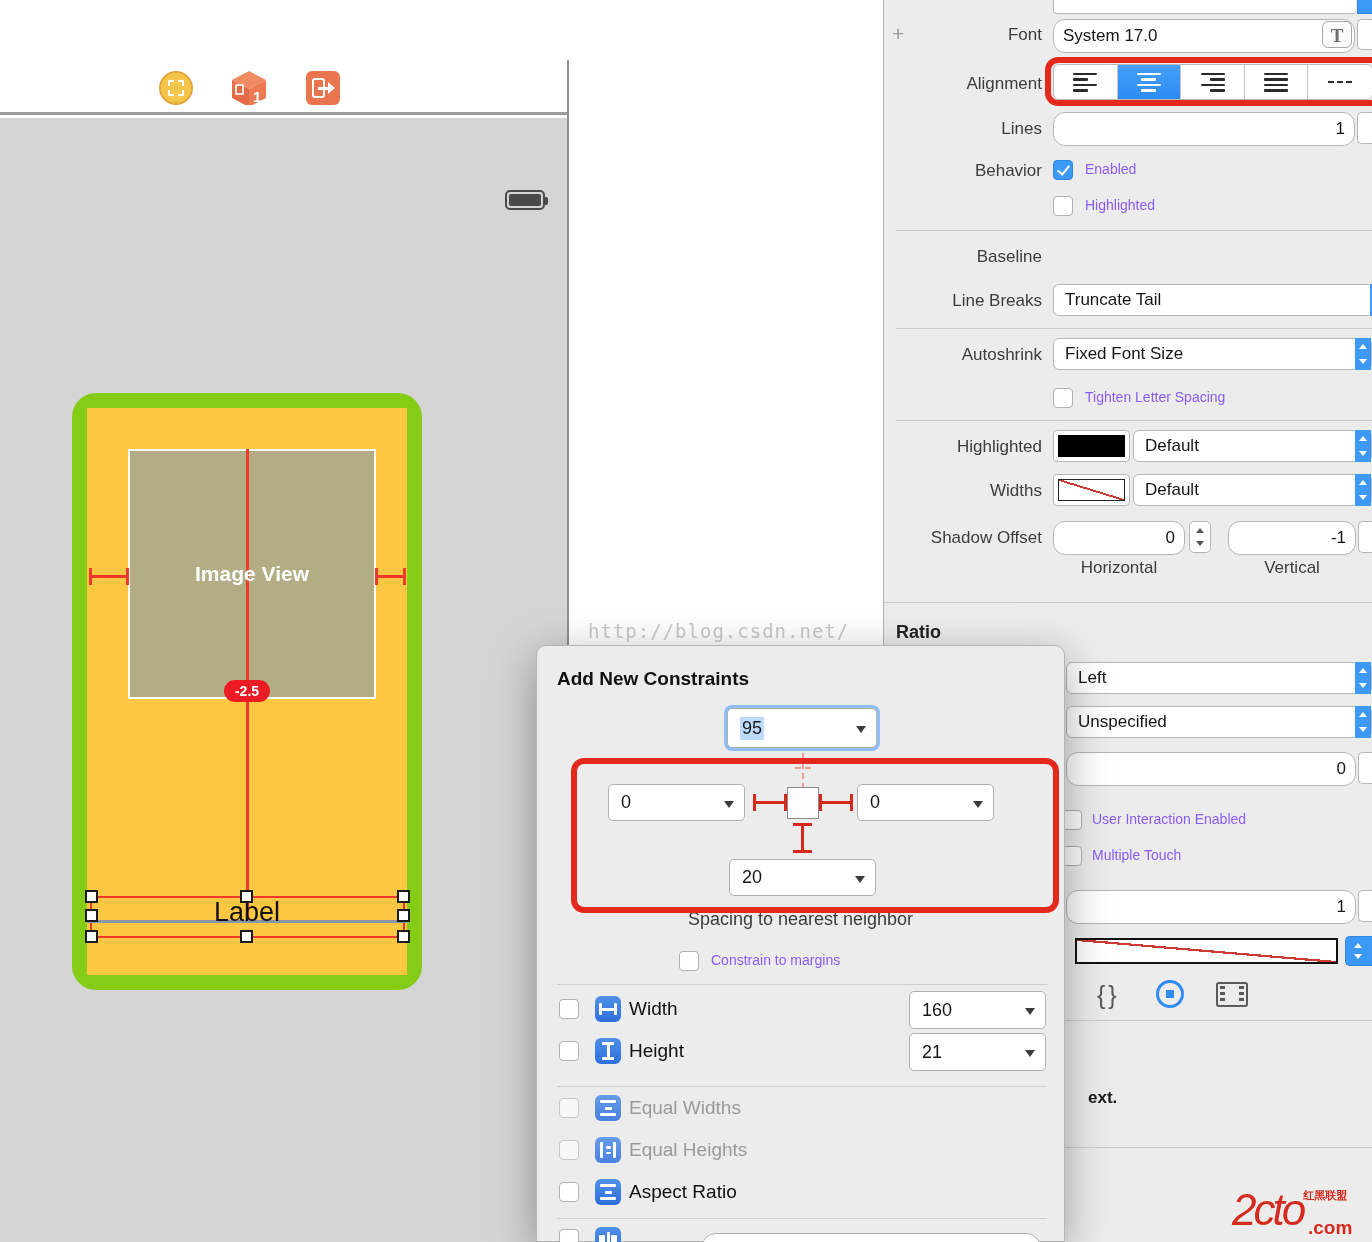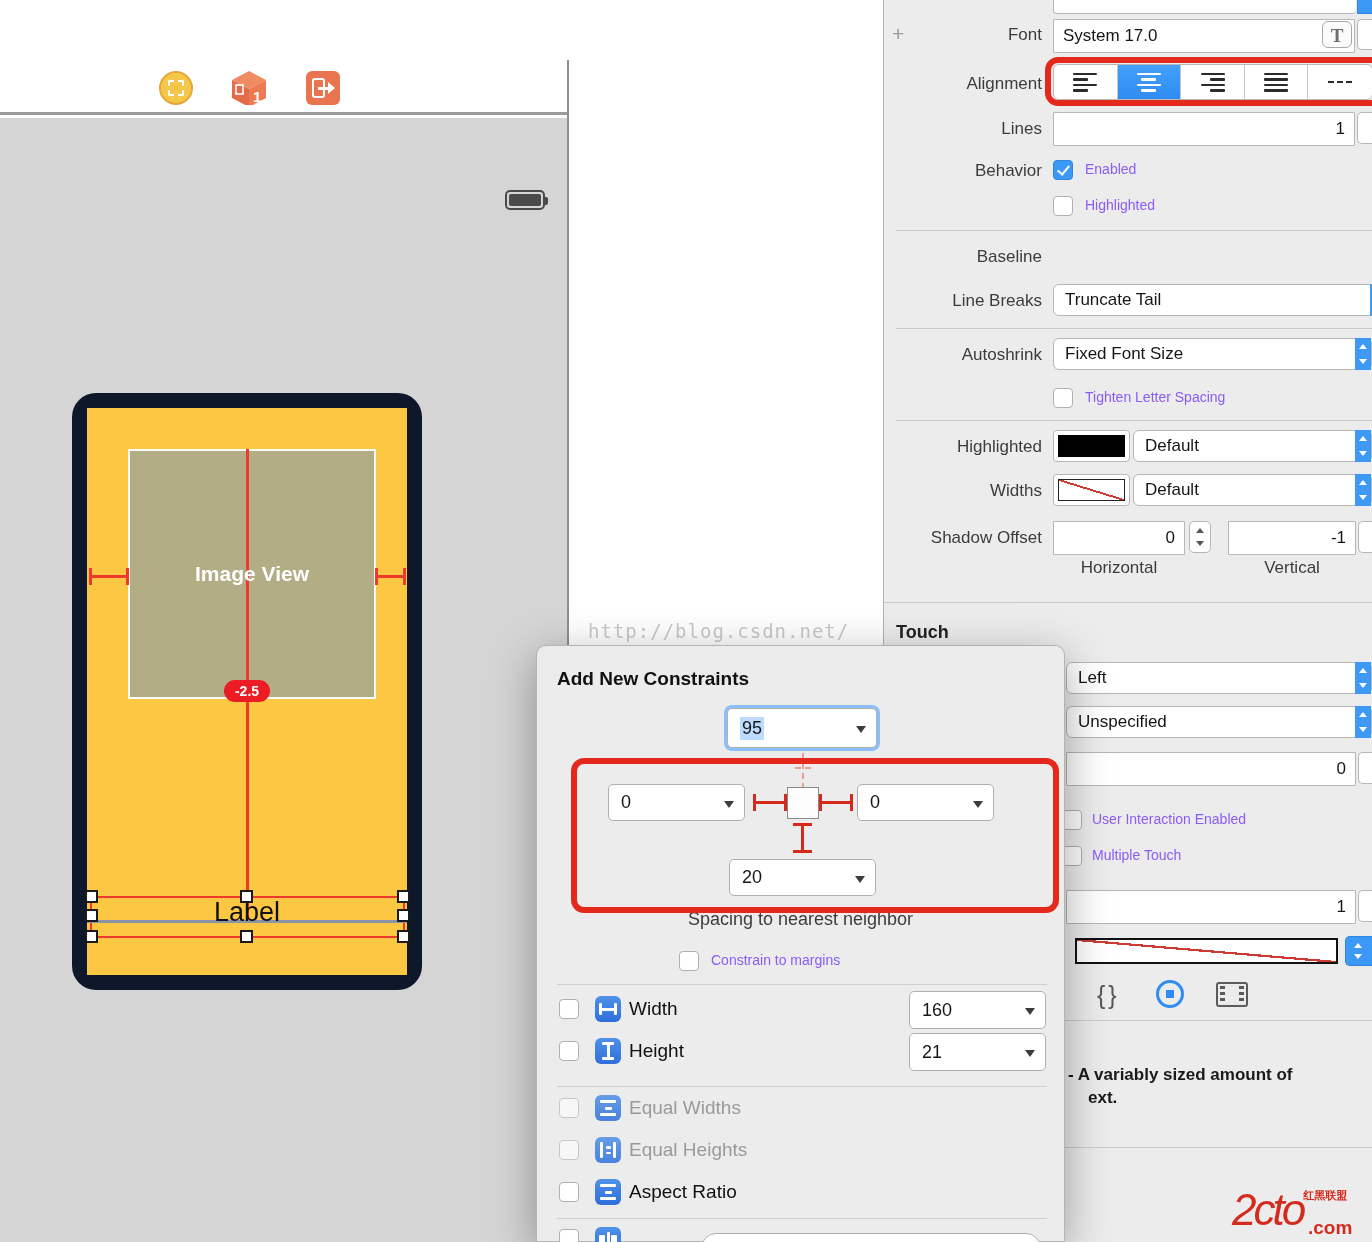--- a/index.html
+++ b/index.html
@@ -20,21 +20,21 @@
   #exit-icon{left:306px;border-radius:6px;background:#E87550;}
   #exit-icon .door{position:absolute;left:6px;top:7px;width:13px;height:20px;border:2.5px solid #fff;border-radius:3px;}
   #exit-icon .arrow-bar{position:absolute;left:12px;top:15.5px;width:12px;height:3px;background:#fff;}
   #exit-icon .arrow-tip{position:absolute;left:22px;top:11px;width:0;height:0;
       border-left:7px solid #fff;border-top:6px solid transparent;border-bottom:6px solid transparent;}
 
   #battery{left:505px;top:72px;width:40px;height:20px;border:2px solid #4a4a4a;border-radius:5px;}
   #battery .fill{position:absolute;left:2px;top:2px;right:2px;bottom:2px;background:#4a4a4a;border-radius:2px;}
   #battery .nub{position:absolute;right:-5px;top:5px;width:3px;height:8px;background:#4a4a4a;border-radius:0 2px 2px 0;}
 
-  #device-card{left:72px;top:275px;width:350px;height:597px;background:#0f172a;border-radius:24px;}
+  #device-card{left:72px;top:275px;width:350px;height:597px;background:#84cc16;border-radius:24px;}
   #orange-view{left:15px;top:15px;width:320px;height:567px;background:#FCC843;}
 
   #image-view{left:41px;top:41px;width:248px;height:250px;background:#B3AD85;
               border:2px solid rgba(255,255,255,.95);display:flex;align-items:center;justify-content:center;}
   #image-view .iv-label{font-weight:bold;font-size:21px;color:#fff;position:relative;z-index:3;}
 
   .redline{background:#ED3A2C;position:absolute;}
   #center-vline{left:159px;top:41px;width:2.5px;height:473px;z-index:2;}
   .ibeam-h{position:absolute;top:167px;height:2.5px;background:#ED3A2C;z-index:2;}
   .ibeam-cap-v{position:absolute;top:160px;width:2.5px;height:17px;background:#ED3A2C;z-index:2;}
@@ -49,21 +49,21 @@
   #canvas-label-text{position:absolute;left:0;top:489px;width:320px;text-align:center;
                      font-size:27px;color:#111;z-index:4;}
 
   #watermark{left:588px;top:620px;font-family:"DejaVu Sans Mono",monospace;font-size:19px;color:#c9c9c9;letter-spacing:1px;}
 
   
   #inspector-sep{left:883px;top:0;width:1px;height:1242px;background:#b2b2b2;}
   #inspector{left:884px;top:0;width:488px;height:1242px;background:#ececec;}
   .insp-label{position:absolute;width:158px;text-align:right;font-size:17px;color:#3c3c3c;}
   .val-text{font-size:17px;color:#161616;}
-  .field{position:absolute;background:#fff;border:1px solid #b6b6b6;border-radius:1px;
+  .field{position:absolute;background:#fff;border:1px solid #b6b6b6;border-radius:12px;
          display:flex;align-items:center;font-size:17px;color:#161616;padding:16px 9px;}
   .field.right{justify-content:flex-end;}
   .sliver{position:absolute;background:#fff;border:1px solid #b6b6b6;border-right:none;border-radius:5px 0 0 5px;}
   .sliver.blue{background:#3D99F6;border-color:#2f85e0;}
   .divider{position:absolute;height:1px;background:#cbcbcb;}
 
   .pp{position:absolute;background:#fff;border:1px solid #b6b6b6;border-radius:6px;
       display:flex;align-items:center;padding-left:11px;font-size:17px;color:#161616;}
   .pp .cap{position:absolute;right:0;top:-1px;bottom:-1px;width:16px;background:#3D99F6;}
   .chev{position:absolute;left:4px;width:0;height:0;border-left:4px solid transparent;border-right:4px solid transparent;}
@@ -330,21 +330,21 @@
     </div>
     <div class="field right" style="left:344px;top:521px;width:128px;height:32px;">
       <span class="val-text">-1</span>
     </div>
     <div class="sliver" style="left:474px;top:521px;width:14px;height:32px;"></div>
     <div class="abs" style="left:169px;top:558px;width:132px;text-align:center;font-size:17px;color:#3c3c3c;">Horizontal</div>
     <div class="abs" style="left:344px;top:558px;width:128px;text-align:center;font-size:17px;color:#3c3c3c;">Vertical</div>
 
     <div class="divider" style="left:0;top:602px;width:488px;"></div>
 
-    <div class="abs" style="left:12px;top:622px;font-size:18px;font-weight:bold;color:#222;">Touch</div>
+    <div class="abs" style="left:12px;top:622px;font-size:18px;font-weight:bold;color:#222;">Ratio</div>
     <div class="pp" style="left:182px;top:662px;width:306px;height:32px;">
       <span>Left</span>
       <span class="cap">
           <span class="chev up"></span>
           <span class="chev dn"></span>
         </span>
     </div>
     <div class="pp" style="left:182px;top:706px;width:306px;height:32px;">
       <span>Unspecified</span>
       <span class="cap">
@@ -376,21 +376,20 @@
     <div class="abs" style="left:213px;top:981px;font-size:25px;color:#5a5a5a;letter-spacing:-2px;">{ }</div>
     <div class="abs" style="left:272px;top:980px;width:28px;height:28px;border:3.5px solid #2F8CF4;border-radius:50%;">
       <div style="position:absolute;left:6.5px;top:6.5px;width:8px;height:8px;background:#2F8CF4;"></div>
     </div>
     <div class="abs" style="left:332px;top:982px;width:32px;height:25px;border:2px solid #5a5a5a;border-radius:3px;">
       <div style="position:absolute;left:2px;top:2px;width:5px;height:17px;background:repeating-linear-gradient(#5a5a5a 0 3px,transparent 3px 6px);"></div>
       <div style="position:absolute;right:2px;top:2px;width:5px;height:17px;background:repeating-linear-gradient(#5a5a5a 0 3px,transparent 3px 6px);"></div>
     </div>
 
     <div class="divider" style="left:172px;top:1020px;width:316px;"></div>
-    <div class="abs" style="left:184px;top:1062px;width:290px;font-size:17px;font-weight:600;color:#1a1a1a;line-height:25px;">- A variably sized amount of</div>
     <div class="abs" style="left:180px;top:1088px;font-size:17px;font-weight:600;color:#1a1a1a;padding-left:24px;">ext.</div>
     <div class="divider" style="left:172px;top:1147px;width:316px;"></div>
 
     <div class="abs" style="left:348px;top:1185px;">
       <span style="font-size:44px;font-weight:normal;font-style:italic;color:#D42B1E;letter-spacing:-3px;">2cto</span><span style="font-size:11px;color:#D42B1E;font-weight:bold;vertical-align:26px;">红黑联盟</span>
       <div style="position:absolute;left:76px;top:32px;font-size:19px;font-weight:bold;color:#D42B1E;">.com</div>
     </div>
   </div>
 
   <div id="popover" class="abs">

